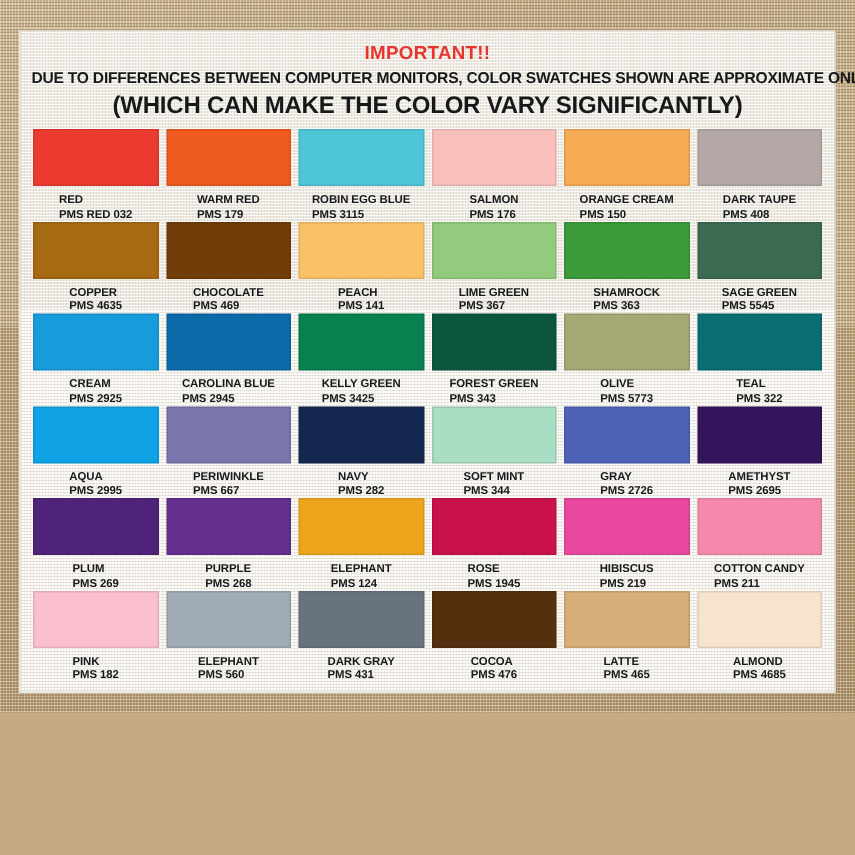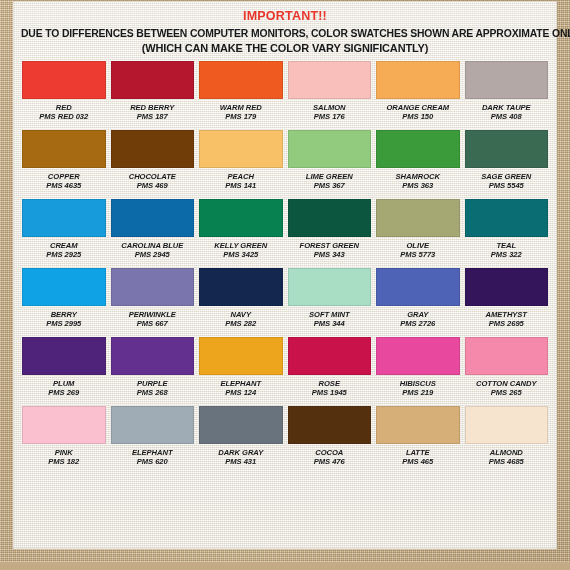--- a/index.html
+++ b/index.html
@@ -11,36 +11,36 @@
     height: 570px;
     overflow: hidden;
     font-family: "Liberation Sans", sans-serif;
     background: #c4ab85;
   }
 
   
   .poster {
     position: relative;
     width: 570px;
-    height: 562px;
+    height: 475px;
     box-sizing: border-box;
     background-color: #c2a87f;
     background-image:
       repeating-linear-gradient(0deg,
         rgba(255,255,255,0.30) 0px, rgba(255,255,255,0.30) 1px,
         rgba(120,92,52,0.22) 1px, rgba(120,92,52,0.22) 2px,
         rgba(255,255,255,0.12) 2px, rgba(255,255,255,0.12) 3px,
         rgba(90,68,38,0.16) 3px, rgba(90,68,38,0.16) 4px),
       repeating-linear-gradient(90deg,
         rgba(255,255,255,0.28) 0px, rgba(255,255,255,0.28) 1px,
         rgba(125,96,55,0.20) 1px, rgba(125,96,55,0.20) 2px,
         rgba(255,250,235,0.14) 2px, rgba(255,250,235,0.14) 3px,
         rgba(95,72,40,0.15) 3px, rgba(95,72,40,0.15) 4px),
       linear-gradient(135deg, #cdb48c 0%, #bfa47b 40%, #c8b087 70%, #b79c73 100%);
-    padding: 1px 13px 13px 13px;
+    padding: 20px 13px 13px 13px;
   }
 
   
   .card {
     position: relative;
     width: 100%;
     height: 100%;
     box-sizing: border-box;
     background-color: #f3f0e9;
     background-image:
@@ -73,21 +73,21 @@
   }
   .header .disclaimer-line {
     color: #16181a;
     font-size: 10.4px;
     font-weight: bold;
     letter-spacing: -0.15px;
     line-height: 1.35;
     white-space: nowrap;
   }
   .header .disclaimer-line.second {
-    font-size: 11px;
+    font-size: 16px;
   }
 
   
   .grid {
     flex: 1 1 auto;
     display: grid;
     grid-template-columns: repeat(6, 1fr);
     grid-template-rows: repeat(7, 1fr);
     column-gap: 5px;
     row-gap: 1px;
@@ -102,23 +102,22 @@
   }
   .swatch {
     width: 100%;
     height: 38px;
     box-sizing: border-box;
     border: 1px solid rgba(0,0,0,0.10);
     box-shadow: 0 0 0 0.5px rgba(255,255,255,0.35);
   }
   .cell-labels {
     margin-top: 4px;
-    text-align: center;
+    text-align: left;
     line-height: 1.22;
-    font-style: italic;
   }
   .cell-name,
   .cell-pms {
     display: block;
     color: #16181a;
     font-size: 7.6px;
     font-weight: bold;
     letter-spacing: -0.05px;
     white-space: nowrap;
   }
@@ -137,34 +136,34 @@
 
     <div class="grid">
         <div class="cell">
           <div class="swatch" style="background-color: rgb(237, 59, 49);"></div>
           <div class="cell-labels">
             <span class="cell-name">RED</span>
             <span class="cell-pms">PMS RED 032</span>
           </div>
         </div>
         <div class="cell">
-          <div class="swatch" style="background-color: rgb(181, 23, 47);"></div>
-          <div class="cell-labels">
-            <span class="cell-name">RED BERRY</span>
-            <span class="cell-pms">PMS 187</span>
-          </div>
-        </div>
-        <div class="cell">
           <div class="swatch" style="background-color: rgb(239, 90, 32);"></div>
           <div class="cell-labels">
             <span class="cell-name">WARM RED</span>
             <span class="cell-pms">PMS 179</span>
           </div>
         </div>
         <div class="cell">
+          <div class="swatch" style="background-color: rgb(78, 198, 216);"></div>
+          <div class="cell-labels">
+            <span class="cell-name">ROBIN EGG BLUE</span>
+            <span class="cell-pms">PMS 3115</span>
+          </div>
+        </div>
+        <div class="cell">
           <div class="swatch" style="background-color: rgb(249, 192, 187);"></div>
           <div class="cell-labels">
             <span class="cell-name">SALMON</span>
             <span class="cell-pms">PMS 176</span>
           </div>
         </div>
         <div class="cell">
           <div class="swatch" style="background-color: rgb(246, 171, 85);"></div>
           <div class="cell-labels">
             <span class="cell-name">ORANGE CREAM</span>
@@ -258,21 +257,21 @@
         <div class="cell">
           <div class="swatch" style="background-color: rgb(10, 109, 115);"></div>
           <div class="cell-labels">
             <span class="cell-name">TEAL</span>
             <span class="cell-pms">PMS 322</span>
           </div>
         </div>
         <div class="cell">
           <div class="swatch" style="background-color: rgb(15, 163, 230);"></div>
           <div class="cell-labels">
-            <span class="cell-name">BERRY</span>
+            <span class="cell-name">AQUA</span>
             <span class="cell-pms">PMS 2995</span>
           </div>
         </div>
         <div class="cell">
           <div class="swatch" style="background-color: rgb(122, 117, 172);"></div>
           <div class="cell-labels">
             <span class="cell-name">PERIWINKLE</span>
             <span class="cell-pms">PMS 667</span>
           </div>
         </div>
@@ -336,35 +335,35 @@
           <div class="swatch" style="background-color: rgb(232, 73, 159);"></div>
           <div class="cell-labels">
             <span class="cell-name">HIBISCUS</span>
             <span class="cell-pms">PMS 219</span>
           </div>
         </div>
         <div class="cell">
           <div class="swatch" style="background-color: rgb(244, 137, 171);"></div>
           <div class="cell-labels">
             <span class="cell-name">COTTON CANDY</span>
-            <span class="cell-pms">PMS 265</span>
+            <span class="cell-pms">PMS 211</span>
           </div>
         </div>
         <div class="cell">
           <div class="swatch" style="background-color: rgb(251, 192, 207);"></div>
           <div class="cell-labels">
             <span class="cell-name">PINK</span>
             <span class="cell-pms">PMS 182</span>
           </div>
         </div>
         <div class="cell">
           <div class="swatch" style="background-color: rgb(159, 171, 181);"></div>
           <div class="cell-labels">
             <span class="cell-name">ELEPHANT</span>
-            <span class="cell-pms">PMS 620</span>
+            <span class="cell-pms">PMS 560</span>
           </div>
         </div>
         <div class="cell">
           <div class="swatch" style="background-color: rgb(104, 115, 126);"></div>
           <div class="cell-labels">
             <span class="cell-name">DARK GRAY</span>
             <span class="cell-pms">PMS 431</span>
           </div>
         </div>
         <div class="cell">

